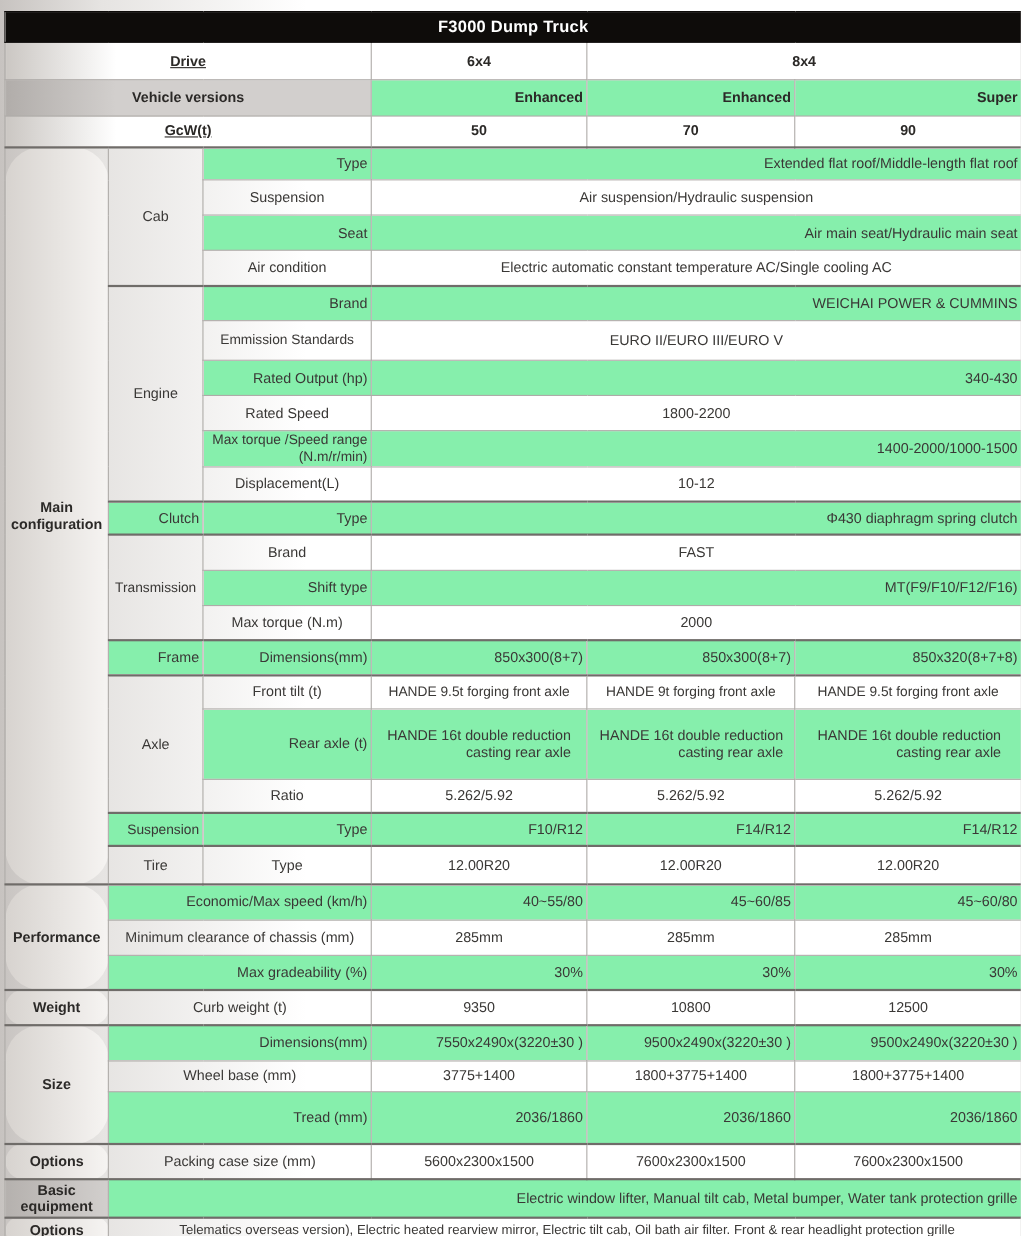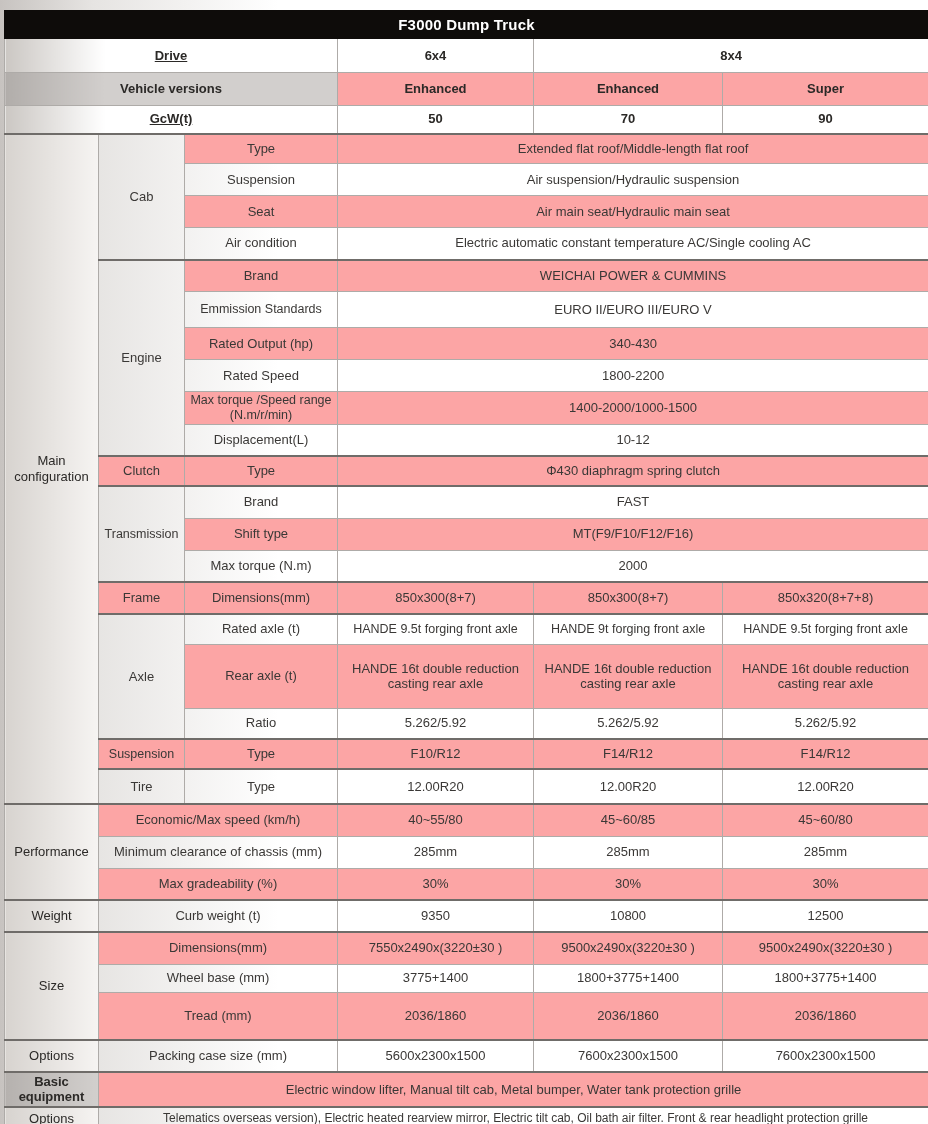--- a/index.html
+++ b/index.html
@@ -18,24 +18,24 @@
     font-size:13px;color:#3a3836;
     text-align:center;vertical-align:middle;
     padding:1px 3px;overflow:hidden;line-height:1.2;
   }
   tr.dkt td{border-top:2px solid #6f6c69;}
   .title{
     background:#0e0c0a;color:#ffffff;font-weight:bold;font-size:15px;
     border:1px solid #0e0c0a;letter-spacing:.2px;
   }
   .b{font-weight:bold;color:#2b2927;}
-  .g{background:#fca5a5;}
+  .g{background:#86efac;text-align:right;}
   .glabel{
     background:linear-gradient(90deg,#d7d3cf 0%,#f6f4f2 100%);
-    font-weight:normal;color:#2b2927;padding:1px 1px;
+    font-weight:bold;color:#2b2927;padding:1px 1px;border-radius:32px;
   }
   .glabelg{
     background:linear-gradient(90deg,#b5b1ae 0%,#d2cfcd 100%);
     font-weight:bold;color:#2b2927;padding:1px 1px;
   }
   .hmerge{
     background:linear-gradient(90deg,#cbc7c3 0px,#ffffff 100px);
     font-weight:bold;color:#2b2927;text-decoration:underline;
   }
   .hmergeg{
@@ -152,21 +152,21 @@
   <tr style="height:32px" class="dkt">
     <td class="g">Frame</td>
     <td class="g">Dimensions(mm)</td>
     <td class="g">850x300(8+7)</td>
     <td class="g">850x300(8+7)</td>
     <td class="g">850x320(8+7+8)</td>
   </tr>
 
   <tr style="height:30px" class="dkt">
     <td rowspan="3">Axle</td>
-    <td>Rated axle (t)</td>
+    <td>Front tilt (t)</td>
     <td class="nw fs12">HANDE 9.5t forging front axle</td>
     <td class="nw fs12">HANDE 9t forging front axle</td>
     <td class="nw fs12">HANDE 9.5t forging front axle</td>
   </tr>
   <tr style="height:64px">
     <td class="g">Rear axle (t)</td>
     <td class="g twoline" style="padding:1px 14px">HANDE 16t double reduction casting rear axle</td>
     <td class="g twoline" style="padding:1px 10px">HANDE 16t double reduction casting rear axle</td>
     <td class="g twoline" style="padding:1px 18px">HANDE 16t double reduction casting rear axle</td>
   </tr>

